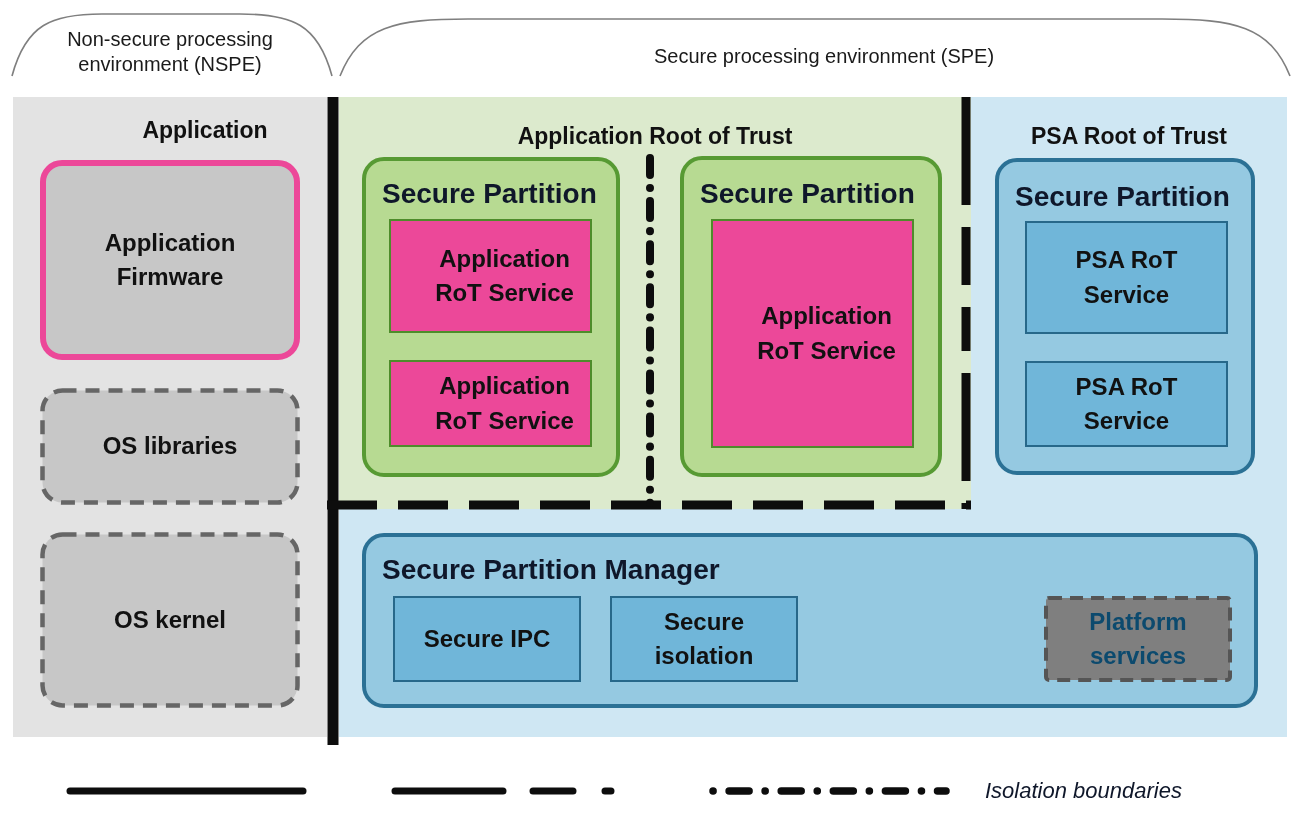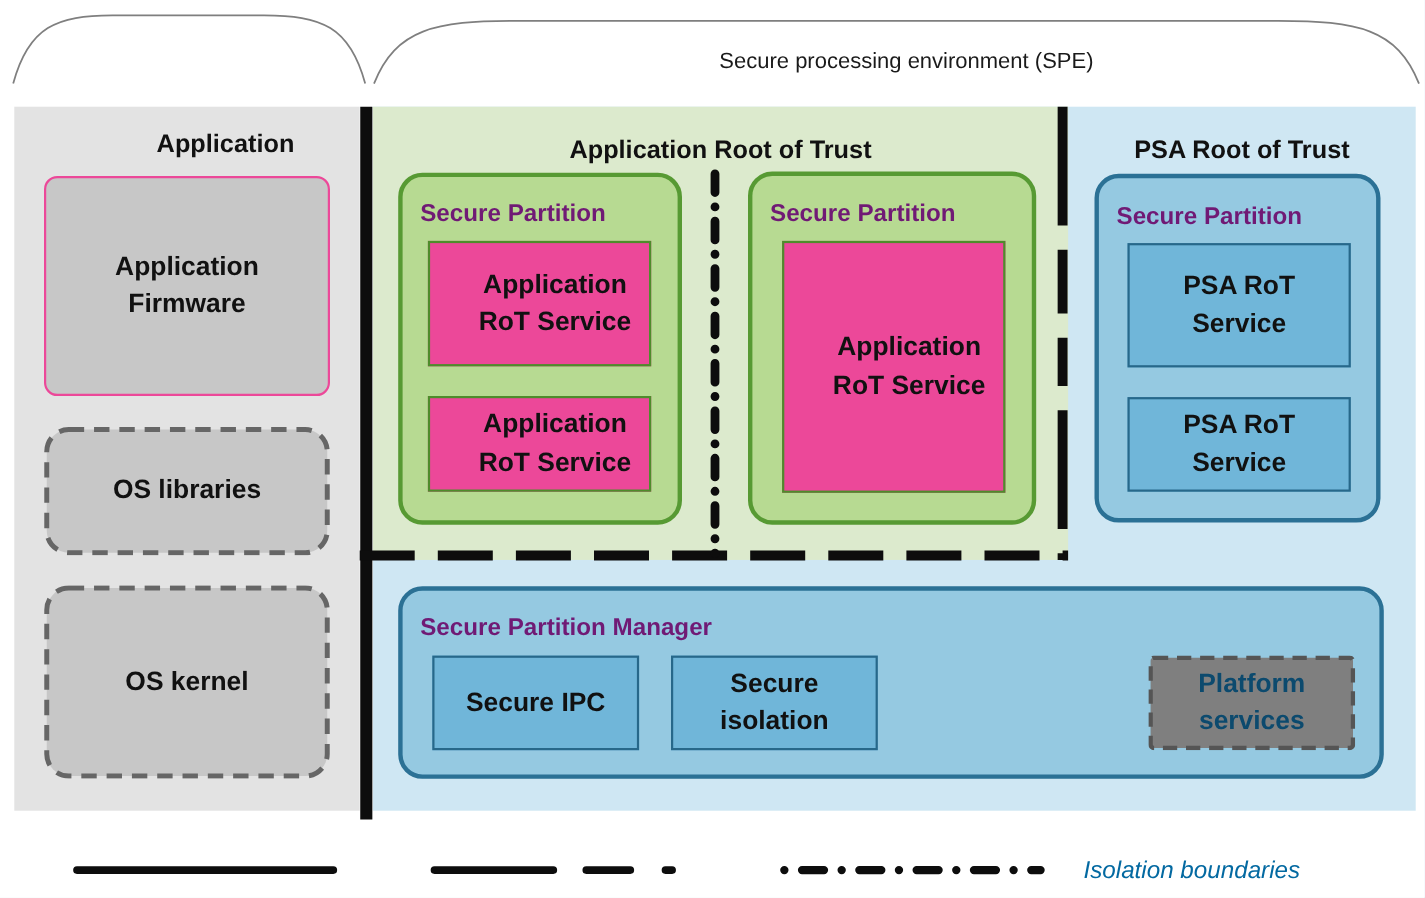--- a/index.html
+++ b/index.html
@@ -15,37 +15,37 @@
 
   
   .brace-label{font-size:20px;line-height:25px;color:#1a1a1a;text-align:center;}
 
   
   .panel-nspe{left:13px;top:97px;width:314px;height:640px;background:#e3e3e3;}
   .panel-blue{left:339px;top:97px;width:948px;height:640px;background:#cfe7f3;}
   .panel-green{left:339px;top:97px;width:632px;height:412px;background:#dceacd;}
 
   .panel-title{font-weight:bold;font-size:23px;color:#111;text-align:center;line-height:28px;}
-  .part-title{font-weight:bold;font-size:22px;color:#701a75;line-height:26px;}
+  .part-title{font-weight:bold;font-size:28px;color:#0f172a;line-height:26px;}
   .box-label{font-weight:bold;font-size:24px;color:#111;text-align:center;line-height:1.42;}
 
   
-  .gray-solid{background:#c7c7c7;border:2px solid #ec4899;border-radius:12px;box-sizing:border-box;}
+  .gray-solid{background:#c7c7c7;border:6px solid #ec4899;border-radius:22px;box-sizing:border-box;}
 
   
   .g-part{background:#b7da92;border:4px solid #579a33;border-radius:22px;box-sizing:border-box;}
   .g-svc{background:#ec4899;border:2.5px solid #4e8c2b;box-sizing:border-box;padding-left:28px;}
 
   
   .b-part{background:#95c9e1;border:4px solid #2b7195;border-radius:22px;box-sizing:border-box;}
   .b-svc{background:#70b6d9;border:2.5px solid #27688a;box-sizing:border-box;}
 
   .platform-label{color:#0c4a6e;}
 
-  .legend-text{font-size:22px;font-style:italic;color:#0369a1;white-space:nowrap;}
+  .legend-text{font-size:22px;font-style:italic;color:#0f172a;white-space:nowrap;}
 </style>
 </head>
 <body>
 
 <div class="stage">
 
   <div class="abs panel-blue"></div>
   <div class="abs panel-green"></div>
   <div class="abs panel-nspe"></div>
 
@@ -127,20 +127,24 @@
         <svg class="abs-fill" width="188" height="86">
           <rect x="2" y="2" width="184" height="82" rx="3" ry="3" fill="#7f7f7f" stroke="#555555" stroke-width="4" stroke-dasharray="13 8"></rect>
         </svg>
         <div class="abs-fill flex-center">
           <div class="box-label platform-label" style="width:120px;">Platform services</div>
         </div>
       </div>
     </div>
   </div>
 
+  <div class="abs brace-label" style="left:13px;top:27px;width:314px;">
+    <div>Non-secure processing</div>
+    <div>environment (NSPE)</div>
+  </div>
   <div class="abs brace-label" style="left:350px;top:44px;width:948px;">Secure processing environment (SPE)</div>
 
   <div class="abs legend-text" style="left:985px;top:778px;">Isolation boundaries</div>
 
   <svg class="overlay" width="1295" height="816" viewBox="0 0 1295 816">
 
     <path d="M 12 76 C 26 24 52 14 102 14 L 240 14 C 292 14 318 24 332 76" fill="none" stroke="#7f7f7f" stroke-width="1.6"></path>
     <path d="M 340 76 C 360 26 396 19 468 19 L 1162 19 C 1234 19 1270 26 1290 76" fill="none" stroke="#7f7f7f" stroke-width="1.6"></path>
 
     <line x1="333" y1="97" x2="333" y2="745" stroke="#0d0d0d" stroke-width="11"></line>

